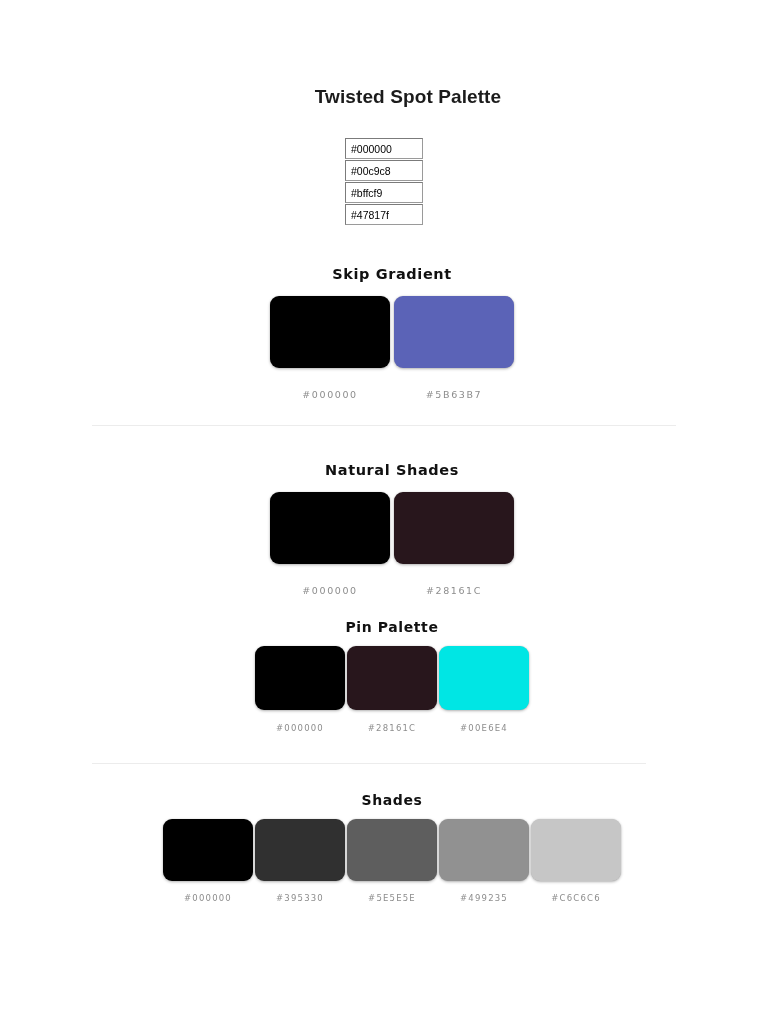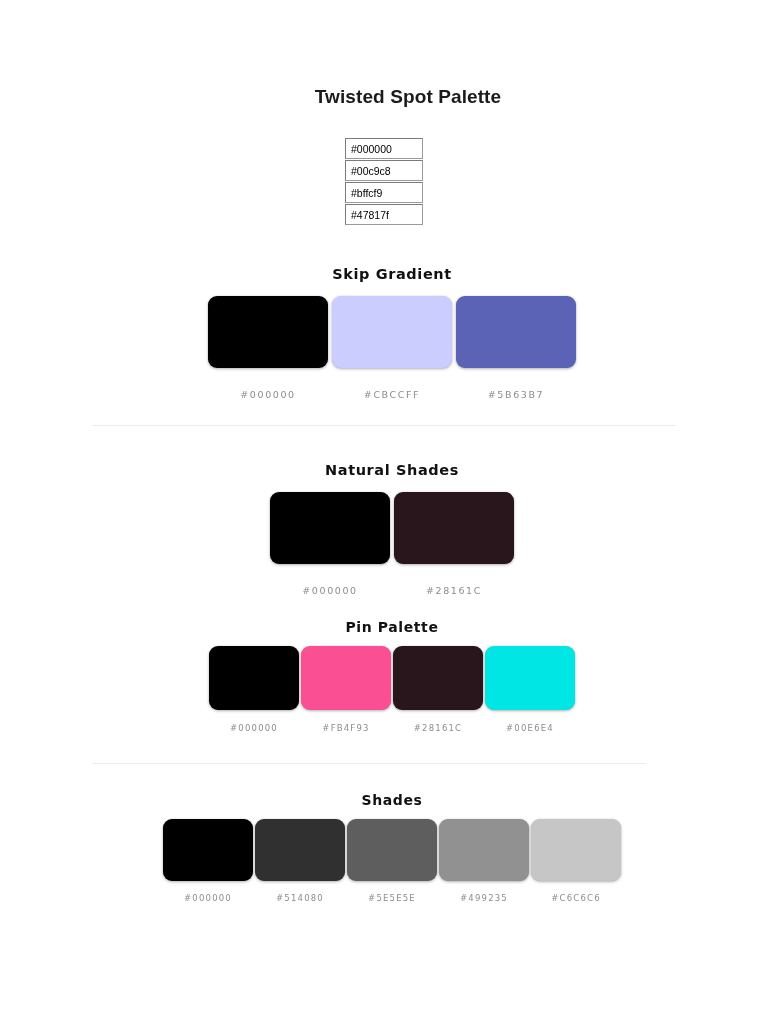--- a/index.html
+++ b/index.html
@@ -138,24 +138,20 @@
     </div>
 
   <div id="sections-host">
       <div class="section section-title st-lg" style="top: 266px;">Skip Gradient</div>
       <div class="section swatch-row big" style="top: 296px;">
         <div class="swatch-cell">
           <div class="swatch" style="background: rgb(0, 0, 0);"></div>
           <div class="swatch-label">#000000</div>
         </div>
         <div class="swatch-cell">
-          <div class="swatch" style="background: rgb(203, 204, 255);"></div>
-          <div class="swatch-label">#CBCCFF</div>
-        </div>
-        <div class="swatch-cell">
           <div class="swatch" style="background: rgb(91, 99, 183);"></div>
           <div class="swatch-label">#5B63B7</div>
         </div>
       </div>
       <div class="section section-title st-lg" style="top: 462px;">Natural Shades</div>
       <div class="section swatch-row big" style="top: 492px;">
         <div class="swatch-cell">
           <div class="swatch" style="background: rgb(0, 0, 0);"></div>
           <div class="swatch-label">#000000</div>
         </div>
@@ -164,41 +160,37 @@
           <div class="swatch-label">#28161C</div>
         </div>
       </div>
       <div class="section section-title st-md" style="top: 619px;">Pin Palette</div>
       <div class="section swatch-row small" style="top: 646px;">
         <div class="swatch-cell">
           <div class="swatch" style="background: rgb(0, 0, 0);"></div>
           <div class="swatch-label">#000000</div>
         </div>
         <div class="swatch-cell">
-          <div class="swatch" style="background: rgb(251, 79, 147);"></div>
-          <div class="swatch-label">#FB4F93</div>
-        </div>
-        <div class="swatch-cell">
           <div class="swatch" style="background: rgb(40, 22, 28);"></div>
           <div class="swatch-label">#28161C</div>
         </div>
         <div class="swatch-cell">
           <div class="swatch" style="background: rgb(0, 230, 228);"></div>
           <div class="swatch-label">#00E6E4</div>
         </div>
       </div>
       <div class="section section-title st-md" style="top: 792px;">Shades</div>
       <div class="section swatch-row shades" style="top: 819px;">
         <div class="swatch-cell">
           <div class="swatch" style="background: rgb(0, 0, 0);"></div>
           <div class="swatch-label">#000000</div>
         </div>
         <div class="swatch-cell">
           <div class="swatch" style="background: rgb(48, 48, 48);"></div>
-          <div class="swatch-label">#514080</div>
+          <div class="swatch-label">#395330</div>
         </div>
         <div class="swatch-cell">
           <div class="swatch" style="background: rgb(94, 94, 94);"></div>
           <div class="swatch-label">#5E5E5E</div>
         </div>
         <div class="swatch-cell">
           <div class="swatch" style="background: rgb(145, 145, 145);"></div>
           <div class="swatch-label">#499235</div>
         </div>
         <div class="swatch-cell">

